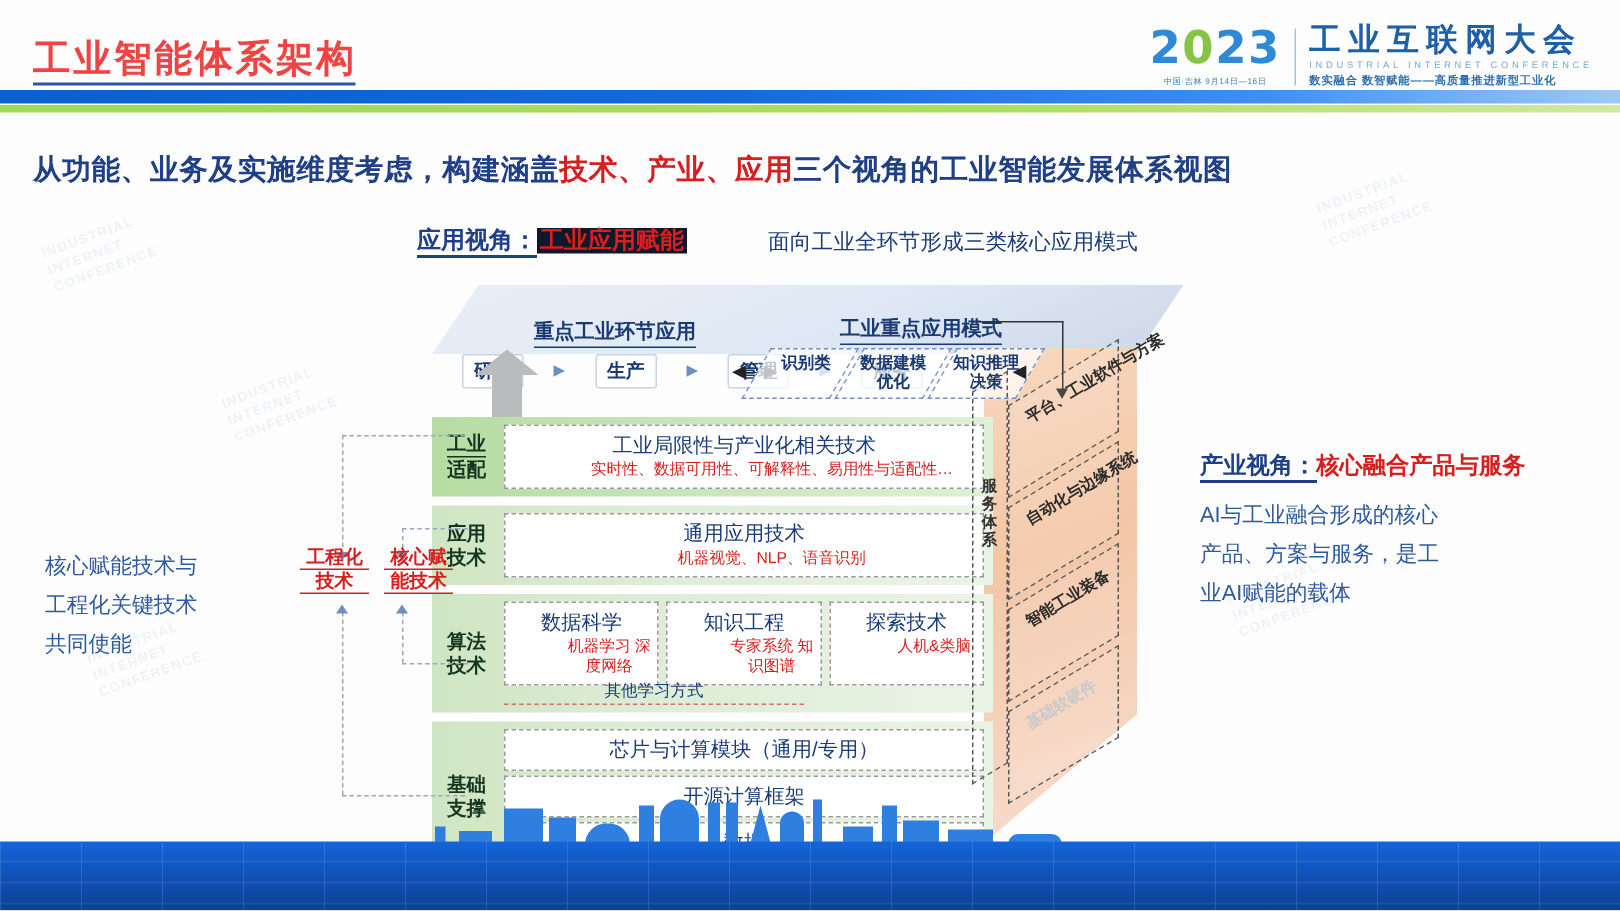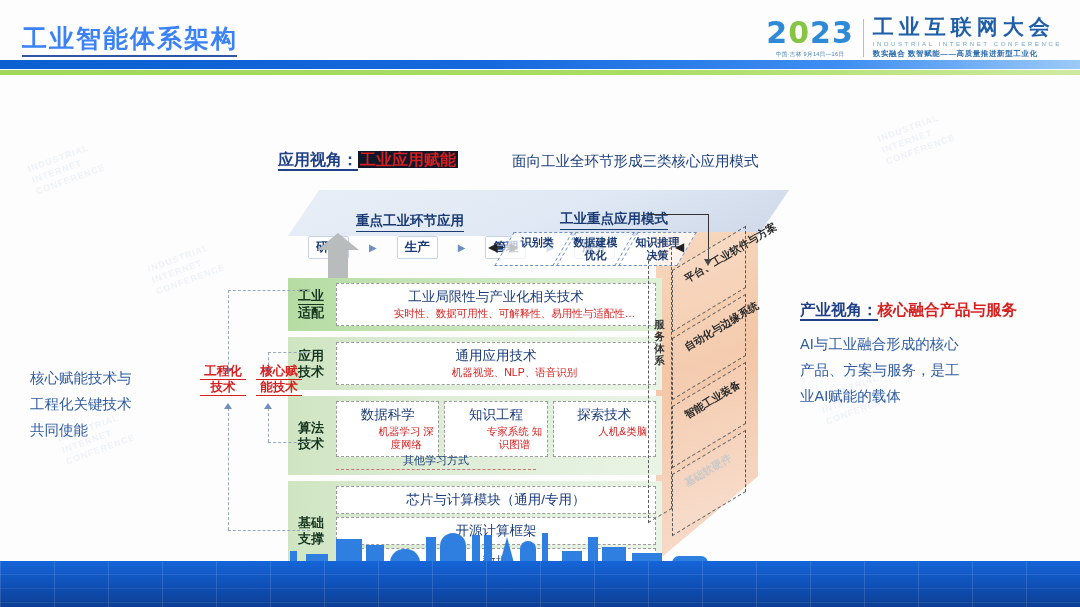--- a/index.html
+++ b/index.html
@@ -8,21 +8,21 @@
     font-family:"Liberation Sans","DejaVu Sans",sans-serif;
     background:#ffffff;position:relative;
   }
   .slide{position:absolute;inset:0;background:#fdfdfd;overflow:hidden;}
 
   
   .wm{position:absolute;color:#eef2f7;font-size:9px;font-weight:bold;letter-spacing:1px;
       transform:rotate(-20deg);line-height:12px;white-space:pre;pointer-events:none;}
 
   
-  .hdr-title{position:absolute;left:22px;top:22px;font-size:25px;font-weight:bold;color:#3b82f6;
+  .hdr-title{position:absolute;left:22px;top:22px;font-size:25px;font-weight:bold;color:#ef4444;
              letter-spacing:2px;}
   .hdr-underline{position:absolute;left:22px;top:55px;width:215px;height:2px;background:#2f55a4;}
   .bar-blue{position:absolute;left:0;top:60px;width:1080px;height:9px;
             background:linear-gradient(90deg,#0b5fd0 0%,#1668dd 45%,#3f8ef2 78%,#9ccaf7 100%);}
   .bar-green{position:absolute;left:0;top:70px;width:1080px;height:5px;
             background:linear-gradient(90deg,#9fd85a 0%,#a9dd63 60%,#cfeaa0 100%);}
 
   
   .logo{position:absolute;right:18px;top:16px;display:flex;align-items:center;gap:9px;}
   .logo-year{font-size:30px;font-weight:bold;color:#2e8ad6;letter-spacing:1px;line-height:1;
@@ -182,20 +182,23 @@
       <div class="logo-date">中国·吉林  9月14日—16日</div>
     </div>
     <div class="logo-div"></div>
     <div class="logo-right">
       <div class="logo-cn">工业互联网大会</div>
       <div class="logo-en">INDUSTRIAL INTERNET CONFERENCE</div>
       <div class="logo-sub">数实融合  数智赋能——高质量推进新型工业化</div>
     </div>
   </div>
 
+  <div class="subtitle">
+    <span>从功能、业务及实施维度考虑，构建涵盖</span><span class="red">技术、产业、应用</span><span>三个视角的工业智能发展体系视图</span>
+  </div>
 
   <div class="appview">
     <span class="lbl">应用视角：</span><span class="red">工业应用赋能</span>
   </div>
   <div class="appnote">面向工业全环节形成三类核心应用模式</div>
 
   <div class="diagram">
 
     <div class="box3d-top"></div>
     <div class="box3d-right"></div>

